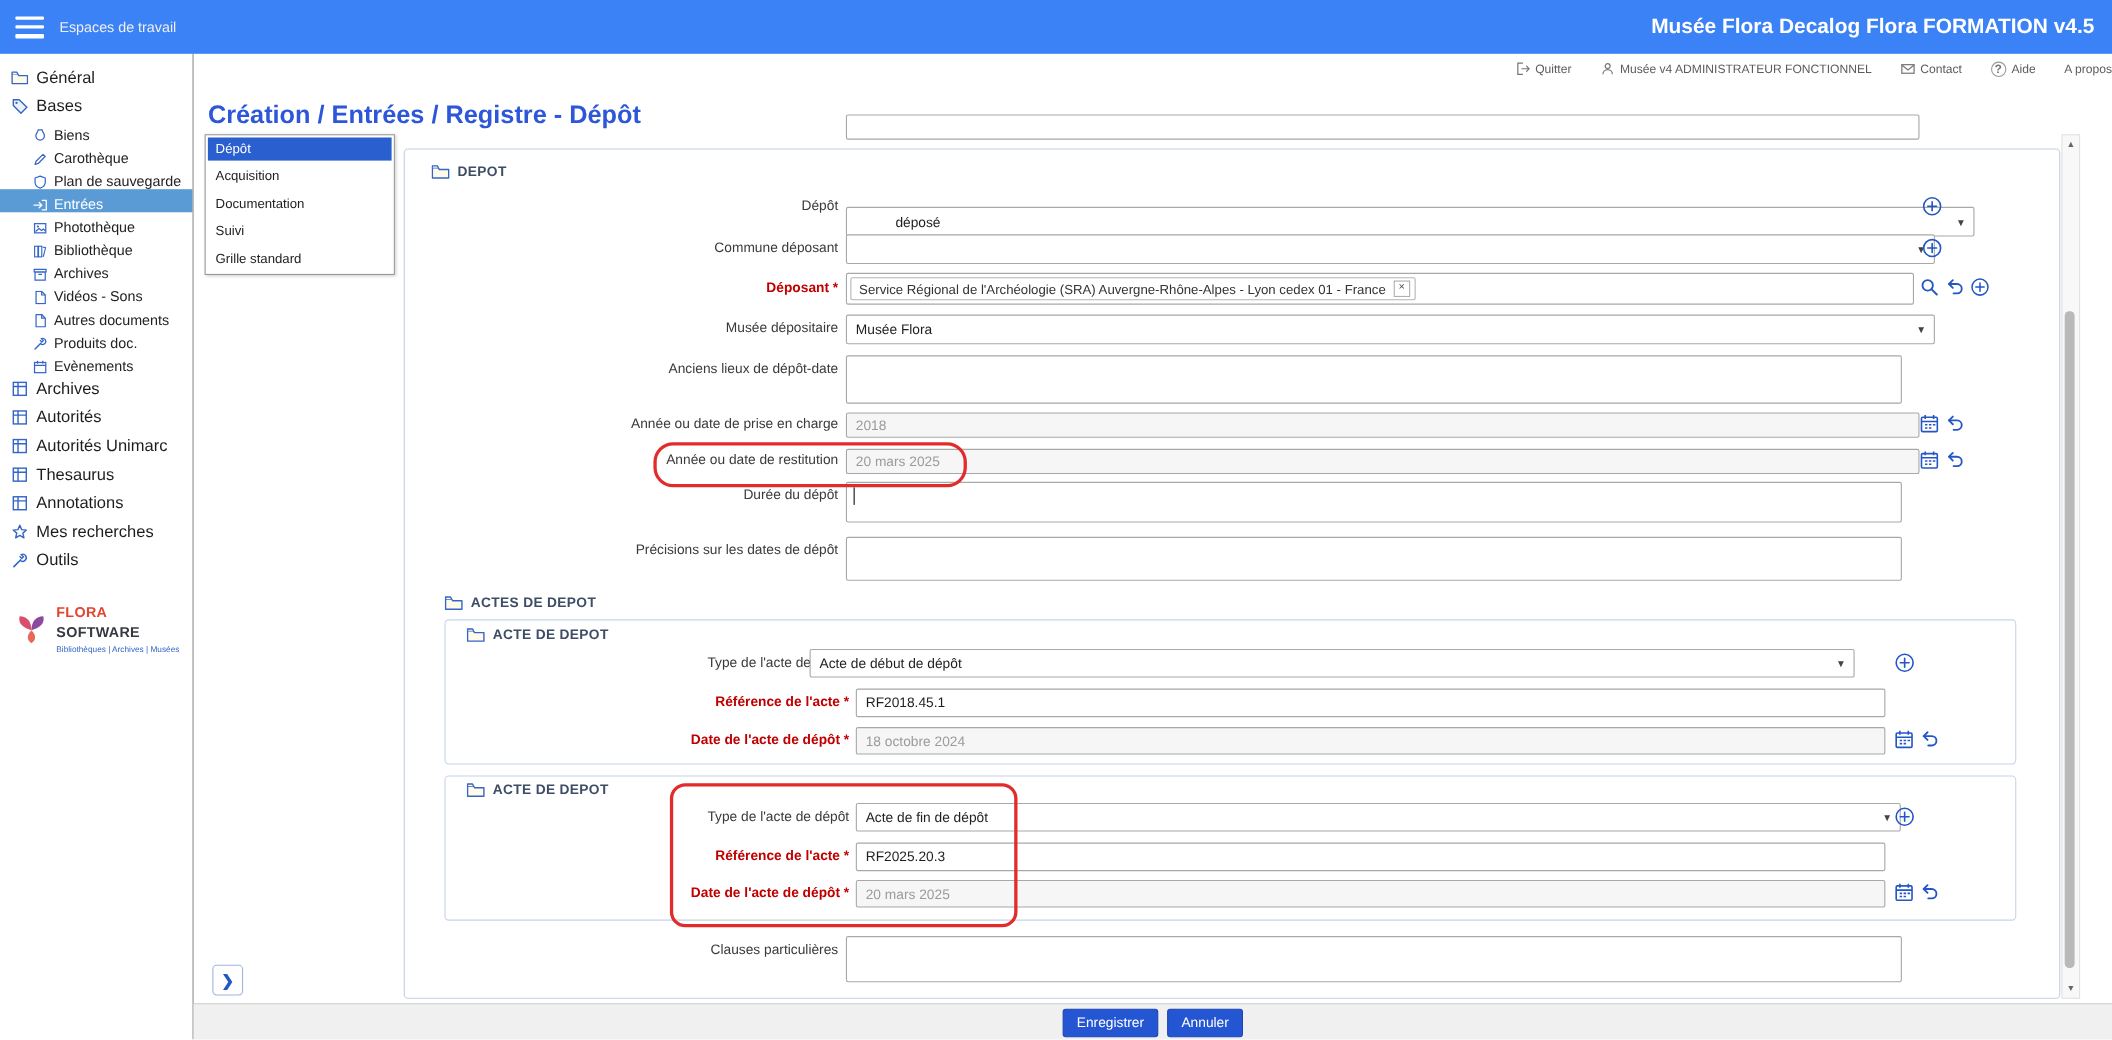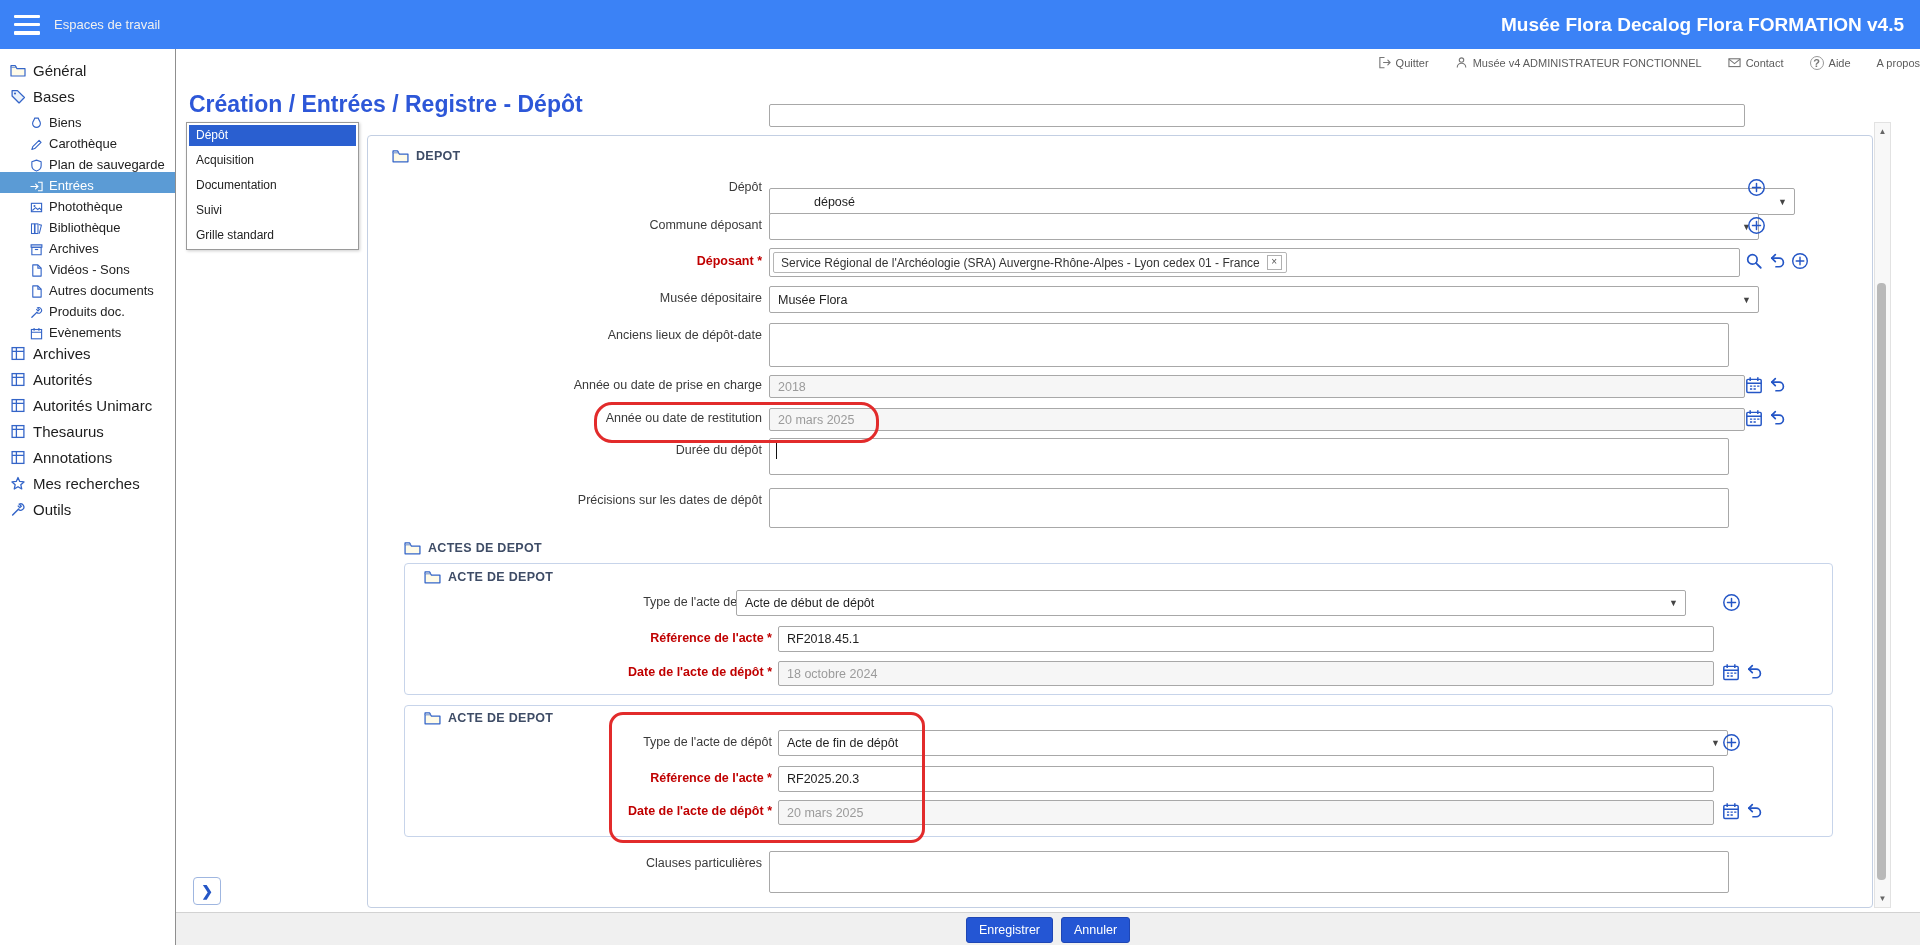--- a/index.html
+++ b/index.html
@@ -342,20 +342,34 @@
       </svg>
     <span>Mes recherches</span>
   </div>
   <div class="nav-top">
     <svg class="ti">
         <use href="#i-wrench"></use>
       </svg>
     <span>Outils</span>
   </div>
 
+  <div class="logo-wrap">
+    <svg width="34" height="34" viewBox="0 0 34 34">
+      <path d="M17 18 C10 16 4 12 6 5 C13 5 17 10 17 18z" fill="#d94f6b"></path>
+      <path d="M17 18 C24 16 30 12 28 5 C21 5 17 10 17 18z" fill="#8b4a9e"></path>
+      <path d="M17 18 C13 22 12 27 17 30 C22 27 21 22 17 18z" fill="#e8685a"></path>
+    </svg>
+    <div class="logo-text">
+      <div>
+        <span class="l1">FLORA</span>
+        <span class="l2">SOFTWARE</span>
+      </div>
+      <div class="sub">Bibliothèques | Archives | Musées</div>
+    </div>
+  </div>
 </aside>
 <div class="vdivider"></div>
 
 <h1 class="page-title">Création / Entrées / Registre - Dépôt</h1>
 
 <div class="tabbox">
   <div class="tab selected">Dépôt</div>
   <div class="tab">Acquisition</div>
   <div class="tab">Documentation</div>
   <div class="tab">Suivi</div>

